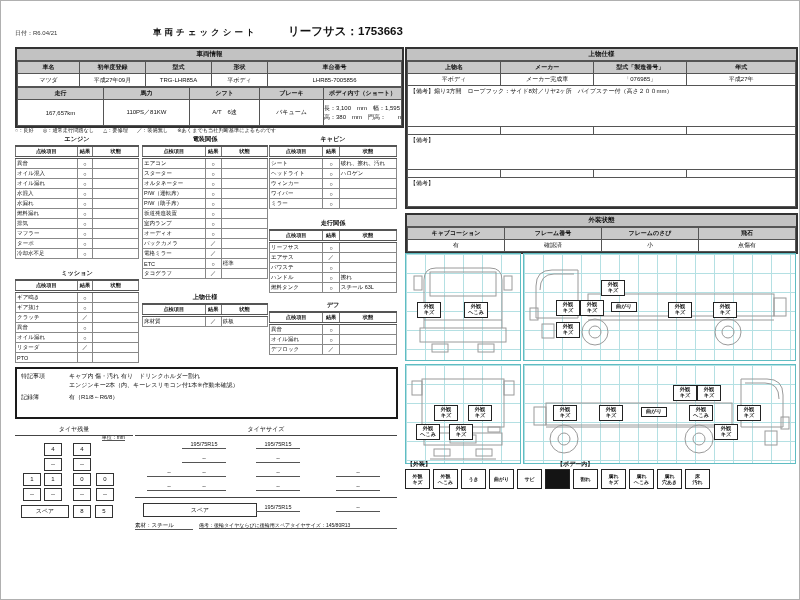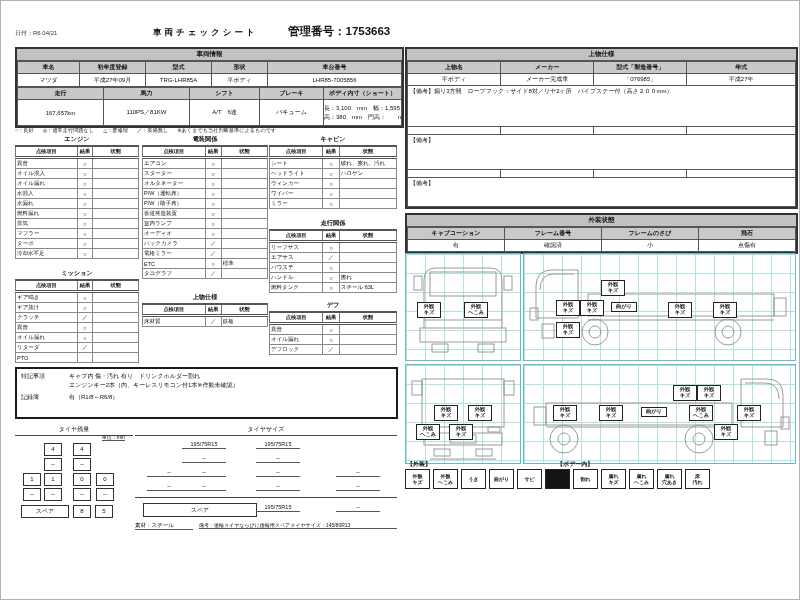--- a/index.html
+++ b/index.html
@@ -72,21 +72,21 @@
   .tline{stroke:#9a9a9a;stroke-width:1;fill:none;}
 </style>
 </head>
 <body>
 
 <div id="page">
 
   <div class="abs date">日付：R6.04/21</div>
   <div class="abs sheet-title">車両チェックシート</div>
   <div class="abs ctrl">
-    <span>管理番号：</span><span>1753663</span>
+    <span>リーフサス：</span><span>1753663</span>
   </div>
 
   <div class="abs vwrap">
     <div class="sec-bar">車両情報</div>
     <table class="vt">
       <colgroup>
           <col style="width:62px">
           <col style="width:66px">
           <col style="width:66px">
           <col style="width:56px">

